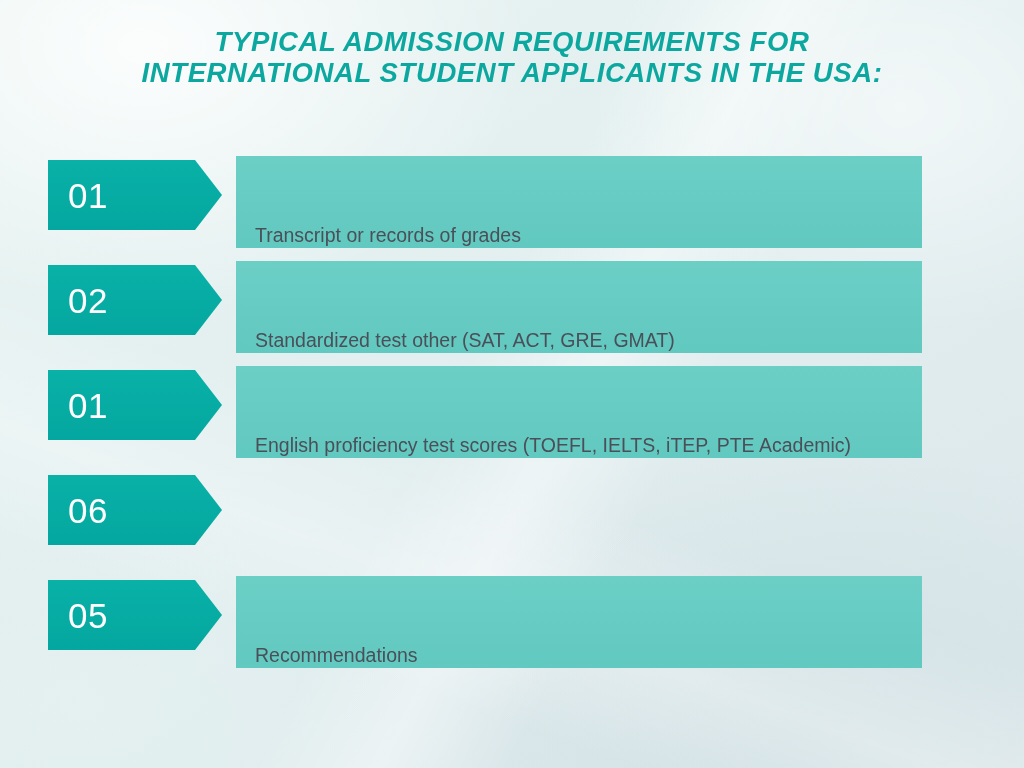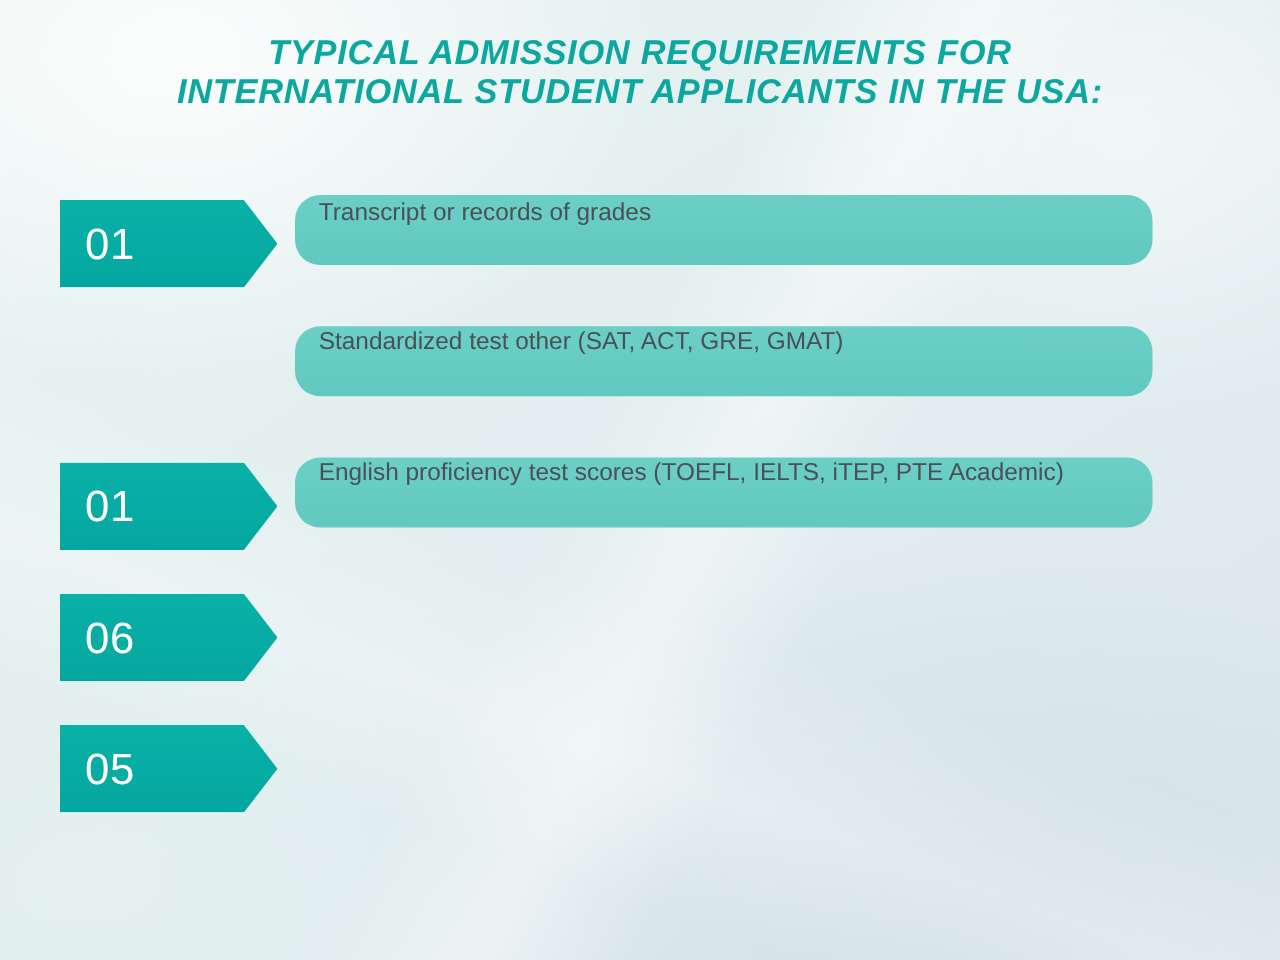--- a/index.html
+++ b/index.html
@@ -93,25 +93,24 @@
     line-height: 1;
     letter-spacing: 0.5px;
     font-family: "Liberation Sans", sans-serif;
   }
 
   .bar {
     position: absolute;
     left: 236px;
     top: 0;
     width: 686px;
-    height: 56px;
+    height: 92px;
     background: linear-gradient(180deg, #6bcfc6 0%, #62c9c0 100%);
     display: flex;
-    align-items: flex-start;
-    border-radius: 20px;
+    align-items: flex-end;
   }
 
   .bar-text {
     display: block;
     padding: 0 16px 0 19px;
     color: #4a4f58;
     font-size: 19.5px;
     line-height: 25px;
     font-weight: normal;
     font-family: "Liberation Sans", sans-serif;
@@ -134,20 +133,23 @@
     <div class="row single">
       <div class="badge">
         <span class="badge-number">01</span>
       </div>
       <div class="bar">
         <span class="bar-text">Transcript or records of grades</span>
       </div>
     </div>
 
     <div class="row double">
+      <div class="badge">
+        <span class="badge-number">02</span>
+      </div>
       <div class="bar">
         <span class="bar-text">Standardized test other (SAT, ACT, GRE, GMAT)</span>
       </div>
     </div>
 
     <div class="row double">
       <div class="badge">
         <span class="badge-number">01</span>
       </div>
       <div class="bar">
@@ -158,17 +160,20 @@
     <div class="row single">
       <div class="badge">
         <span class="badge-number">06</span>
       </div>
     </div>
 
     <div class="row single">
       <div class="badge">
         <span class="badge-number">05</span>
       </div>
+      <div class="bar">
+        <span class="bar-text">Recommendations</span>
+      </div>
     </div>
 
 
   </div>
 </div>
 
 </body></html>

